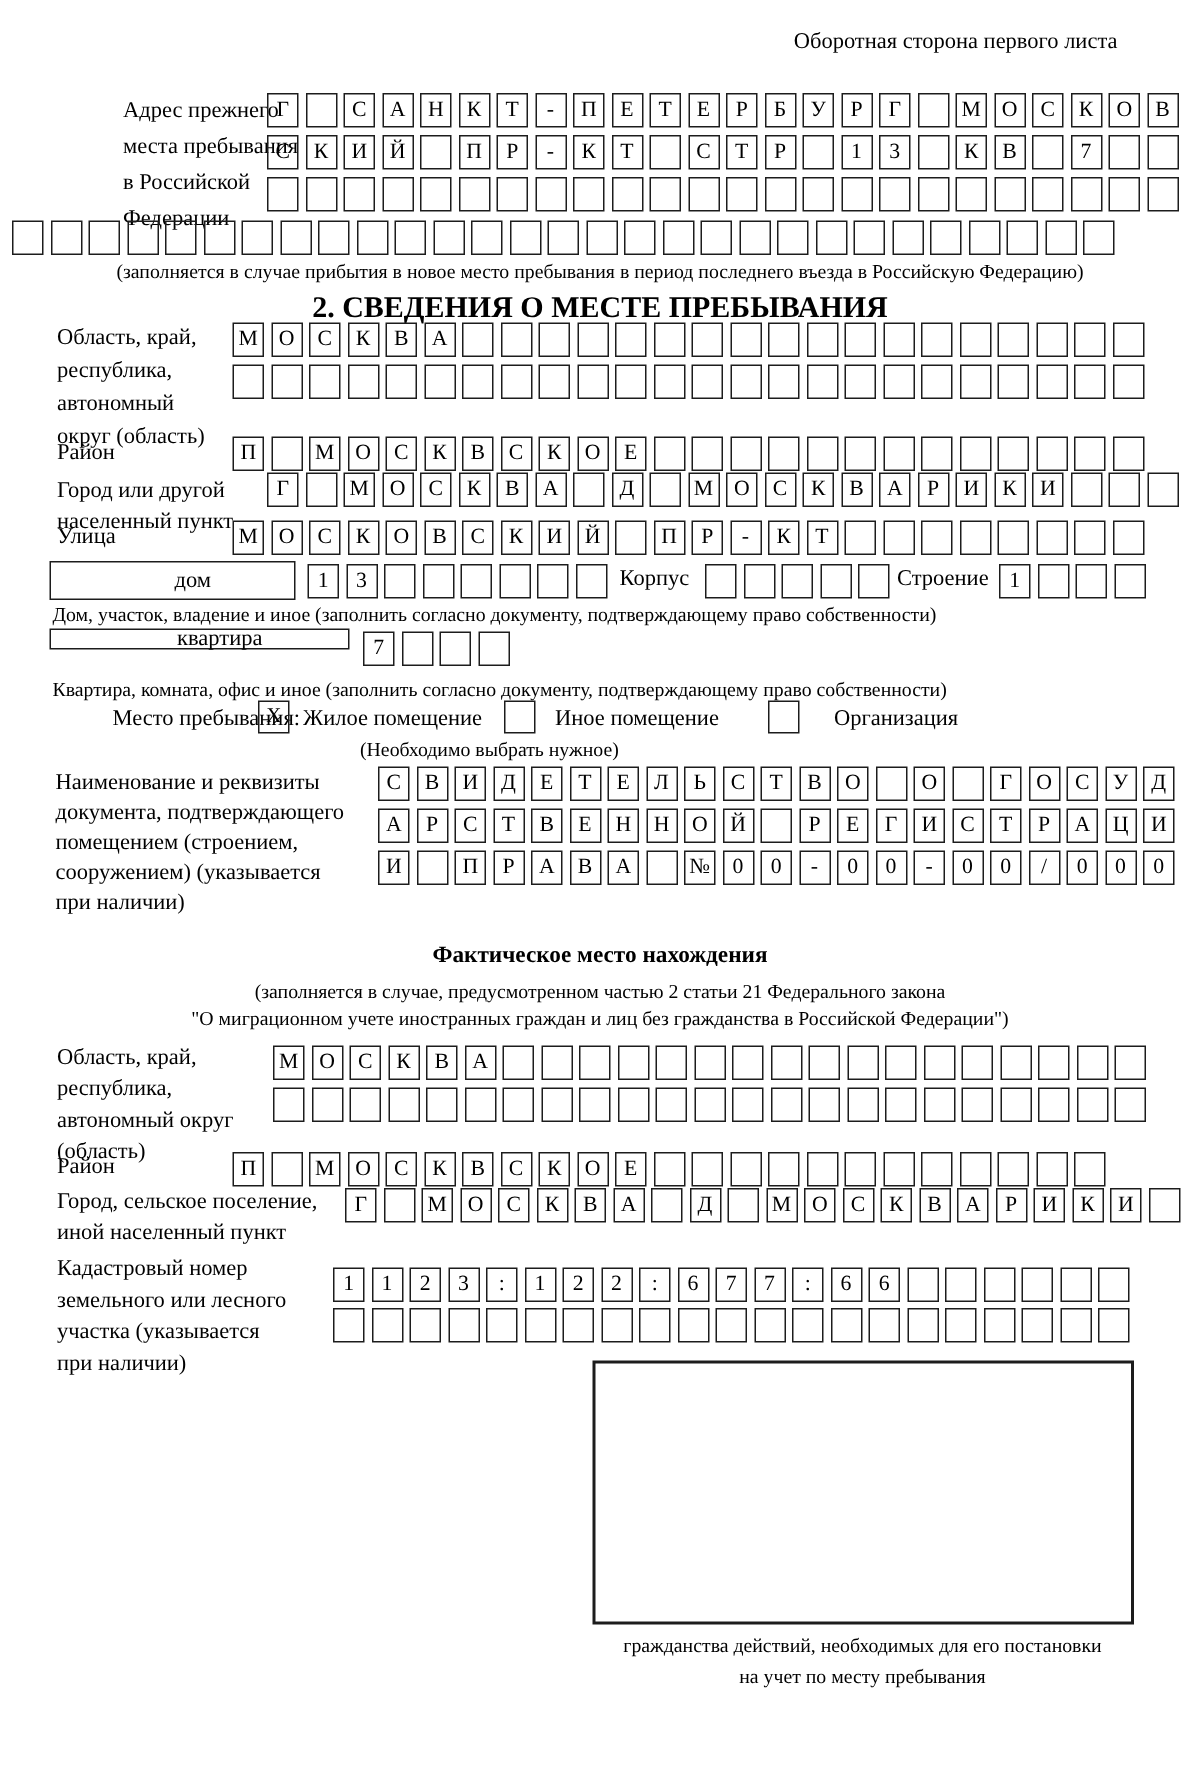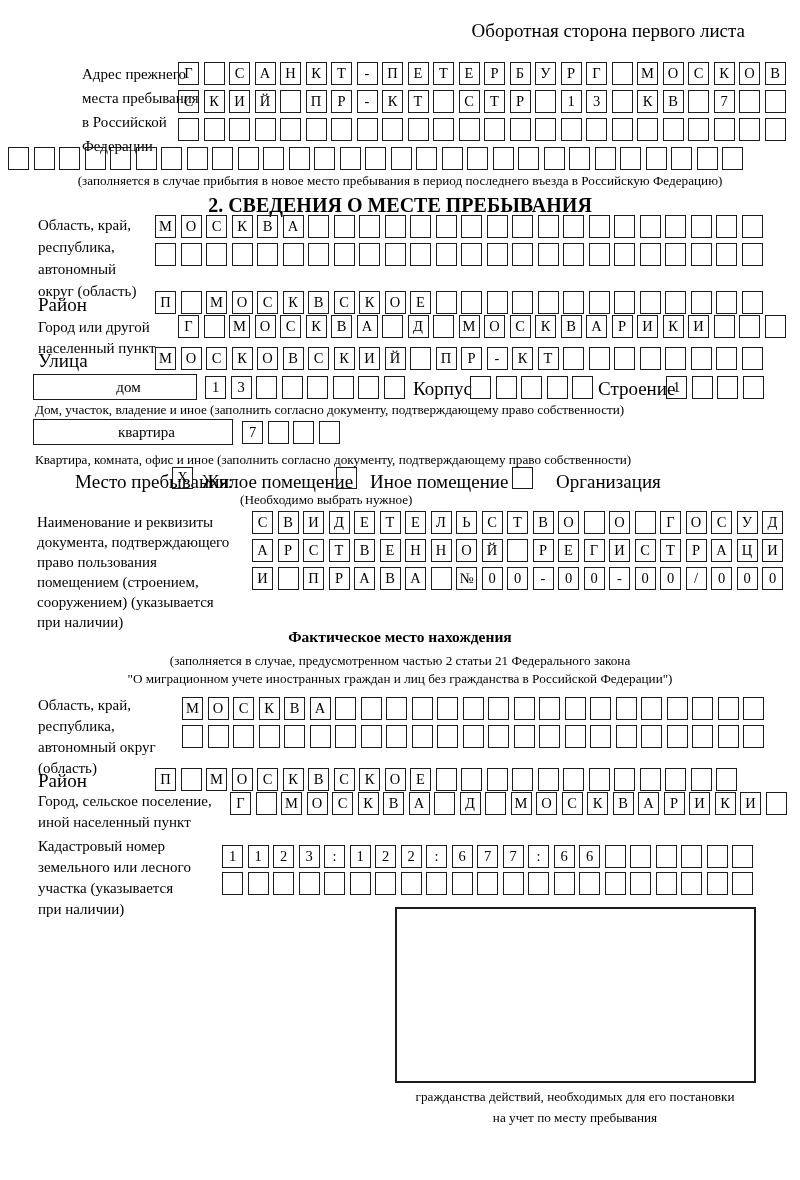--- a/index.html
+++ b/index.html
@@ -3,21 +3,21 @@
 <meta charset="utf-8">
 <style>
   html,body { margin:0; padding:0; }
   body {
     width:800px; height:1180px; position:relative;
     background:#ffffff; color:#000;
     font-family:"Liberation Serif", serif;
     overflow:hidden;
   }
   .abs { position:absolute; }
-  .label { font-size:19px; white-space:nowrap; }
+  .label { font-size:15px; white-space:nowrap; }
   .mlabel { position:absolute; font-size:15px; }
   .mlabel div { white-space:nowrap; }
   .cap { font-size:13.2px; white-space:nowrap; }
   .center { left:0; right:0; text-align:center; }
   .title { font-weight:bold; font-size:20px; }
   .cellrow { position:absolute; display:flex; gap:4.5px; }
   .cell {
     flex:0 0 auto; box-sizing:border-box;
     width:21px; height:23px;
     border:1.6px solid #1c1c1c;
@@ -338,21 +338,21 @@
 <div class="abs label" style="left:598px; top:378px;">Строение</div>
 <div class="cellrow" style="left:666px; top:376px;">
     <span class="cell">1</span>
     <span class="cell"></span>
     <span class="cell"></span>
     <span class="cell"></span>
   </div>
 
 <div class="abs cap" style="left:35px; top:402px;">Дом, участок, владение и иное (заполнить согласно документу, подтверждающему право собственности)</div>
 
-<div class="widebox" style="left:33px; top:419px; width:200px; height:26px;">квартира</div>
+<div class="widebox" style="left:33px; top:419px; width:200px; height:14px;">квартира</div>
 <div class="cellrow" style="left:242px; top:421px;">
     <span class="cell">7</span>
     <span class="cell"></span>
     <span class="cell"></span>
     <span class="cell"></span>
   </div>
 
 <div class="abs cap" style="left:35px; top:452px;">Квартира, комната, офис и иное (заполнить согласно документу, подтверждающему право собственности)</div>
 
 <div class="abs label" style="left:39px; top:471px;margin-left:36px;">Место пребывания:</div>
@@ -364,21 +364,20 @@
 <div class="abs label" style="left:370px; top:471px;">Иное помещение</div>
 
 <div class="checkbox" style="left:512px; top:467px;"></div>
 <div class="abs label" style="left:556px; top:471px;text-align:center;">Организация</div>
 
 <div class="abs cap" style="left:240px; top:492px;">(Необходимо выбрать нужное)</div>
 
 <div class="mlabel" style="left:37px; top:512px; line-height:20px;">
     <div>Наименование и реквизиты</div>
     <div>документа, подтверждающего</div>
-    <div>право пользования</div>
     <div>помещением (строением,</div>
     <div>сооружением) (указывается</div>
     <div>при наличии)</div>
   </div>
 <div class="cellrow" style="left:252px; top:511px;">
     <span class="cell">С</span>
     <span class="cell">В</span>
     <span class="cell">И</span>
     <span class="cell">Д</span>
     <span class="cell">Е</span>

